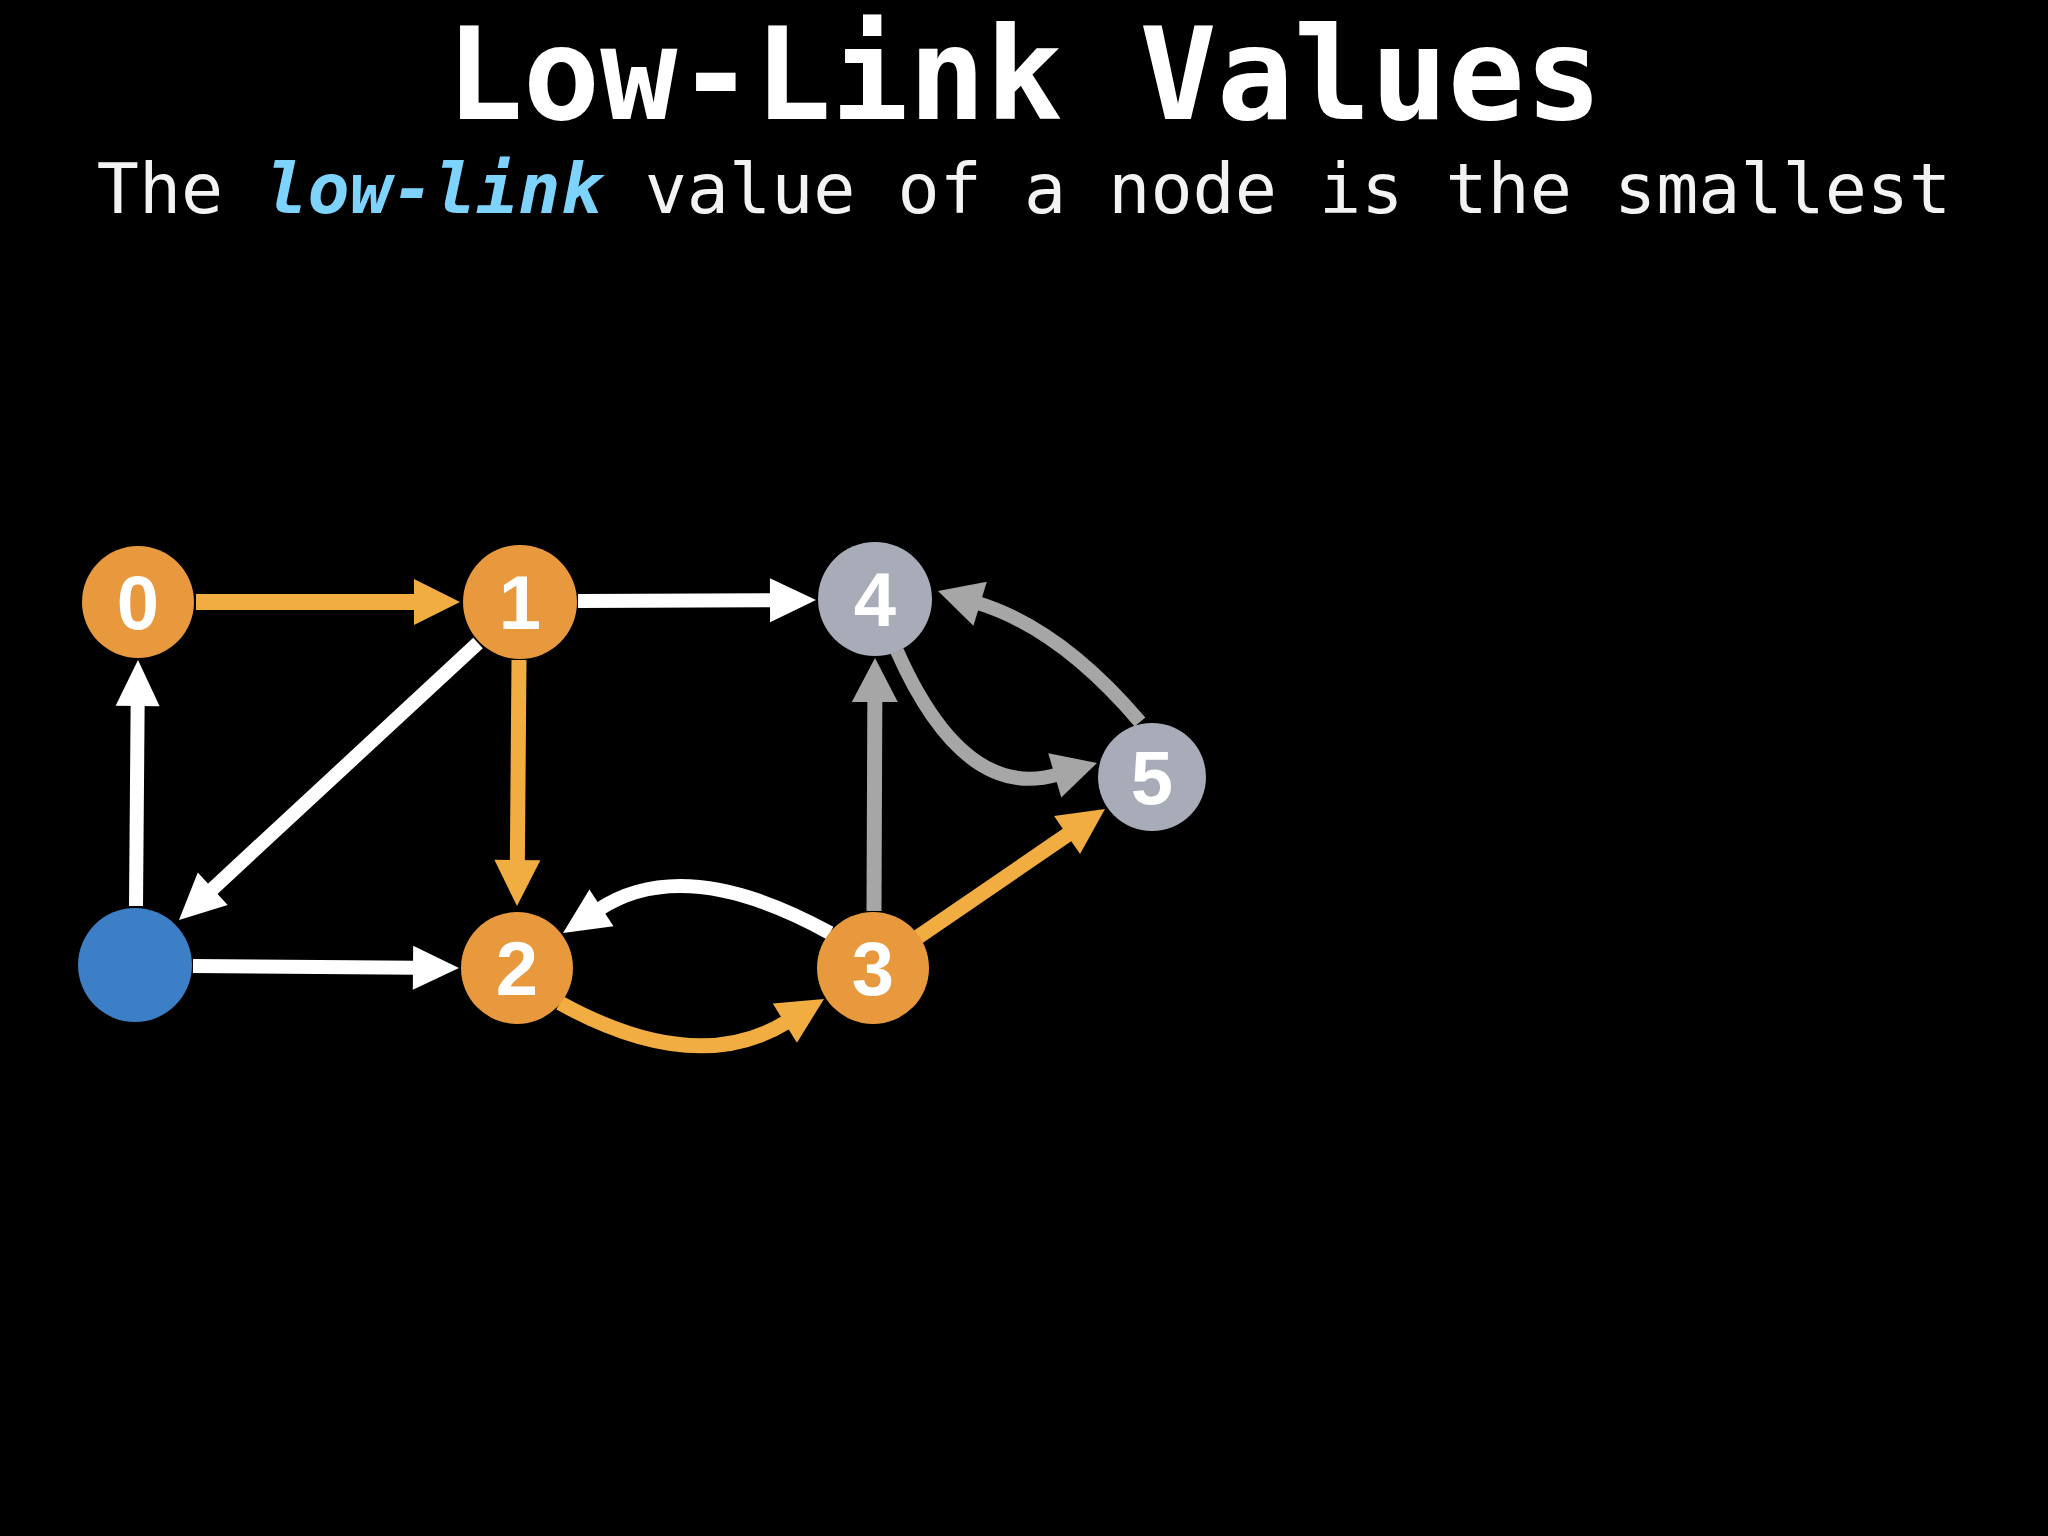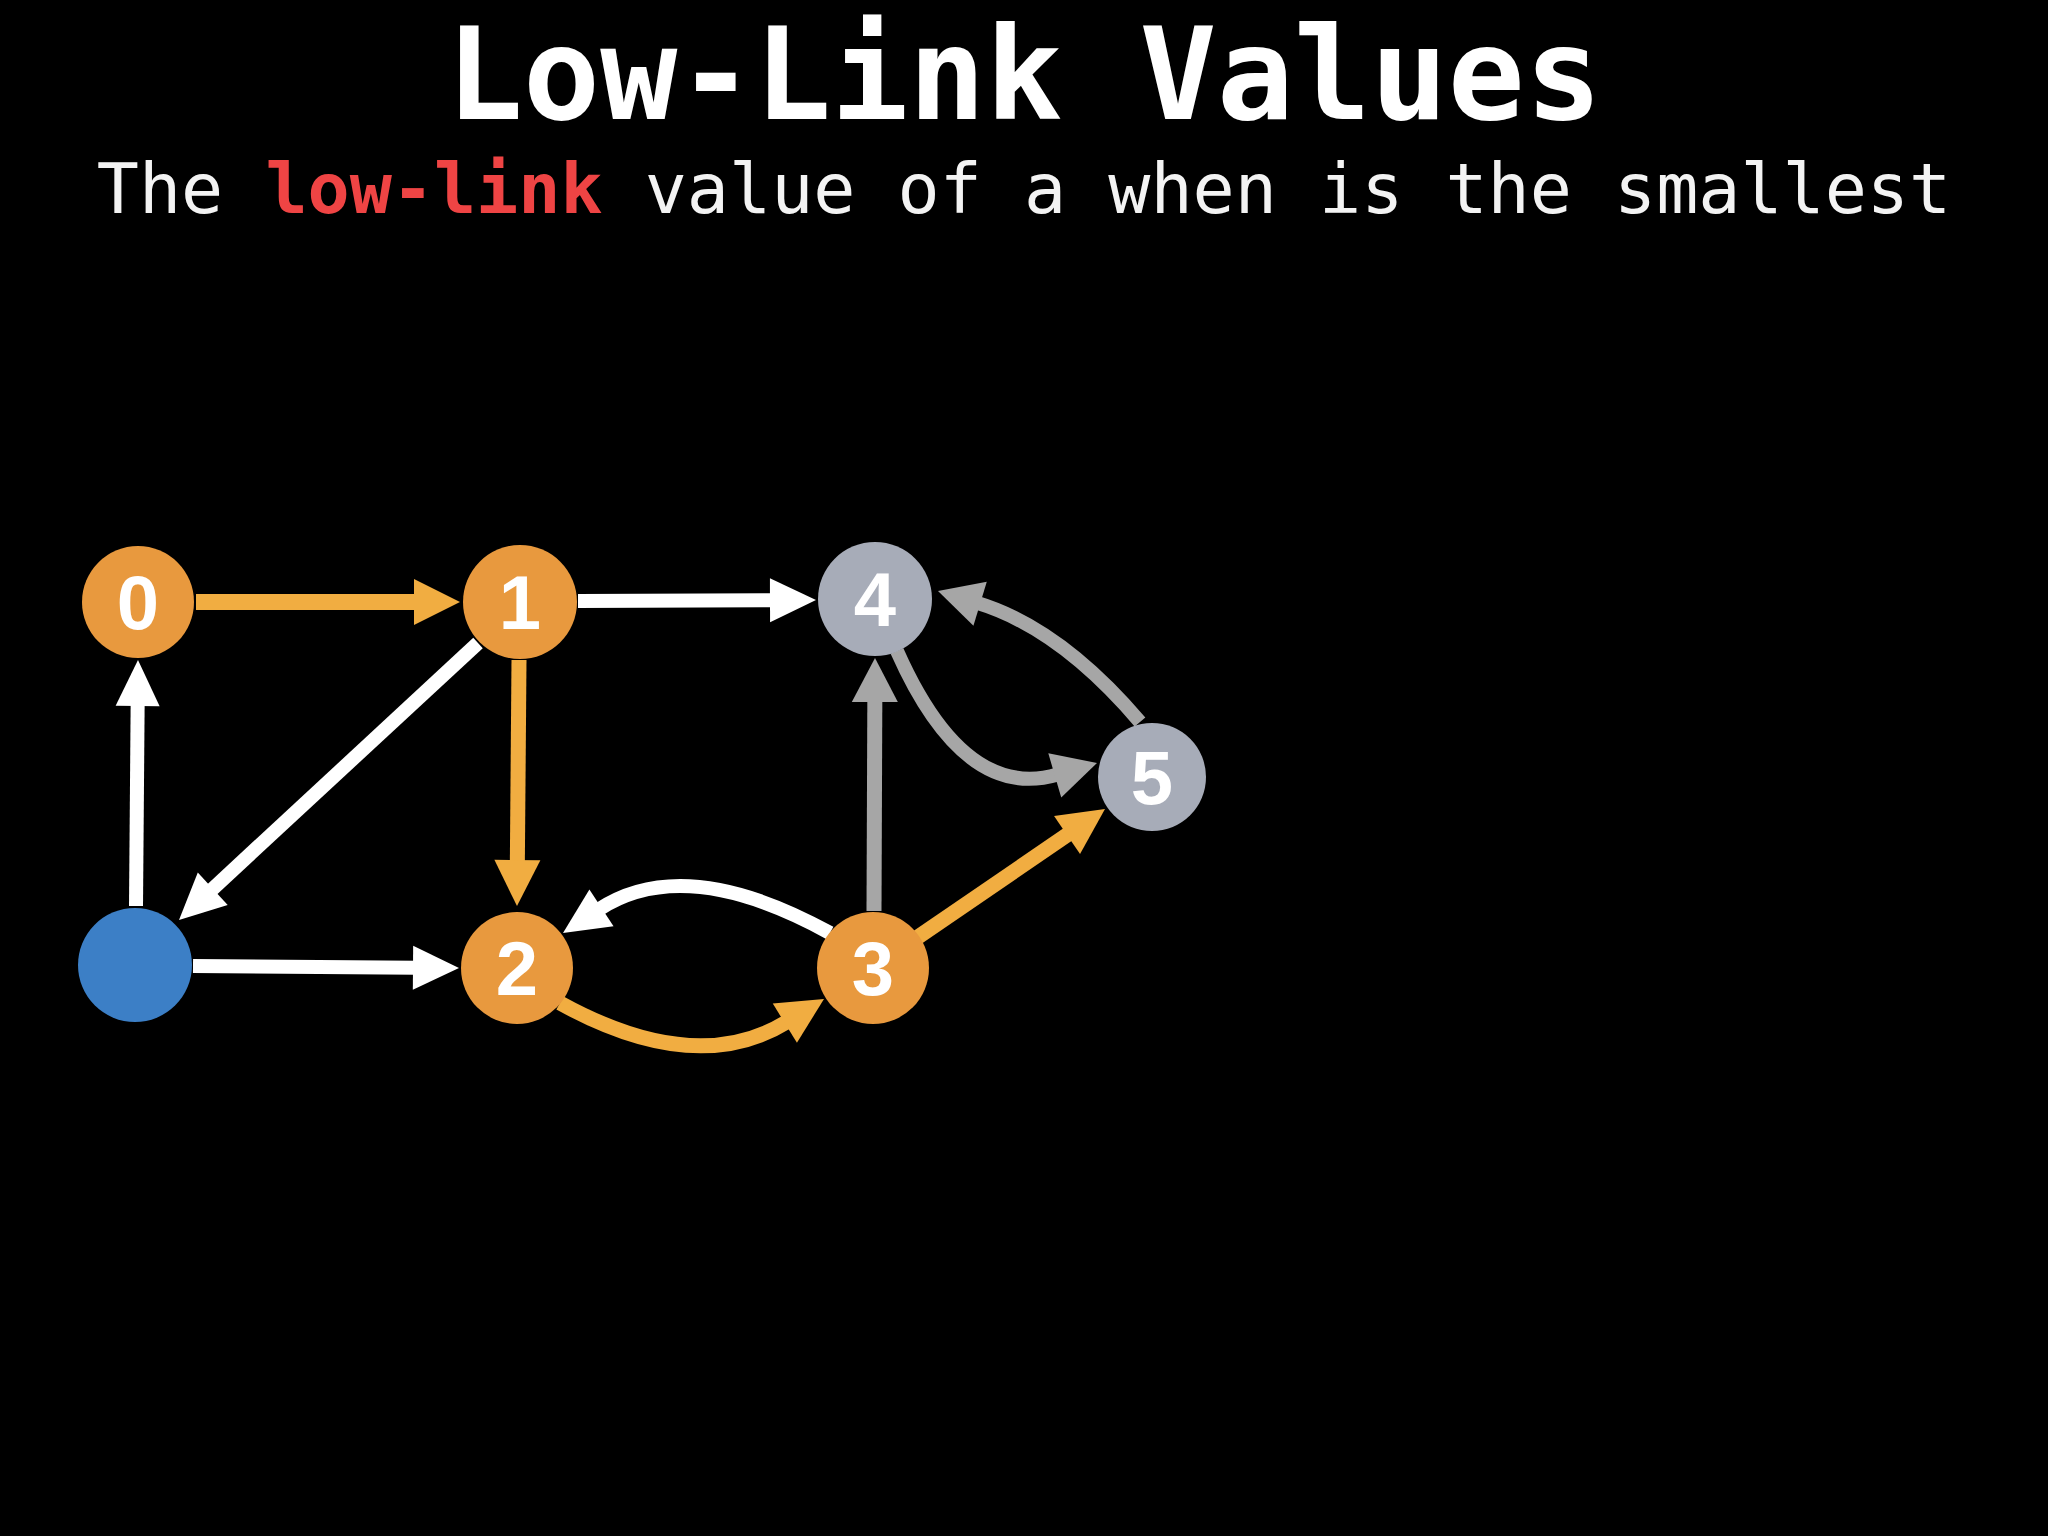--- a/index.html
+++ b/index.html
@@ -44,21 +44,21 @@
     fill:#ffffff;
     text-anchor:middle;
   }
 </style>
 </head>
 <body>
 
 <div class="slide">
   <h1 class="title">Low-Link Values</h1>
   <div class="subtitle" style="color: rgb(243, 243, 243);">
-      <div class="sub-line"><span>The </span><span class="hl" style="color: #ef4444;">low-link</span><span> value of a when is the smallest</span></div>
+      <div class="sub-line"><span>The </span><span class="hl" style="color: #7dd3fc; font-style: italic;">low-link</span><span> value of a node is the smallest</span></div>
     </div>
   <svg class="graph" viewBox="0 0 2048 1536" xmlns="http://www.w3.org/2000/svg">
       <path d="M 196 602 L 417 602" stroke="#f1ad41" stroke-width="16" fill="none"></path>
       <polygon points="460,602 414,625 414,579" fill="#f1ad41"></polygon>
       <path d="M 578 601 L 773.0003795585645 600.1806706741237" stroke="#ffffff" stroke-width="14" fill="none"></path>
       <polygon points="816,600 770.0928421982486,622.1930814121225 769.9079698805407,578.1934697976304" fill="#ffffff"></polygon>
       <path d="M 136 906 L 137.65041805724655 702.9985789586738" stroke="#ffffff" stroke-width="14" fill="none"></path>
       <polygon points="138,660 159.62530157498057,706.1773356939435 115.62675566377952,705.8196239385678" fill="#ffffff"></polygon>
       <path d="M 478 643 L 210.54391627661494 890.7770407738383" stroke="#ffffff" stroke-width="14" fill="none"></path>
       <polygon points="179,920 197.7933731569472,872.5994818025822 227.69593608604288,904.8769775274905" fill="#ffffff"></polygon>

